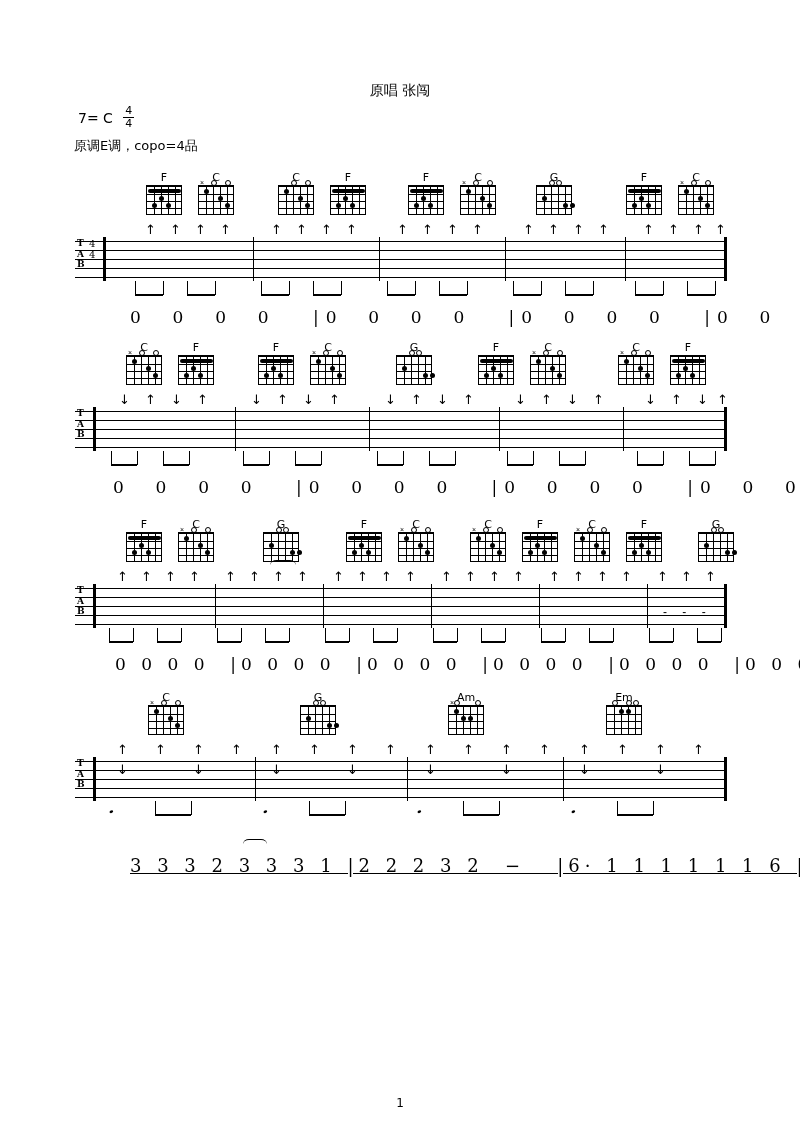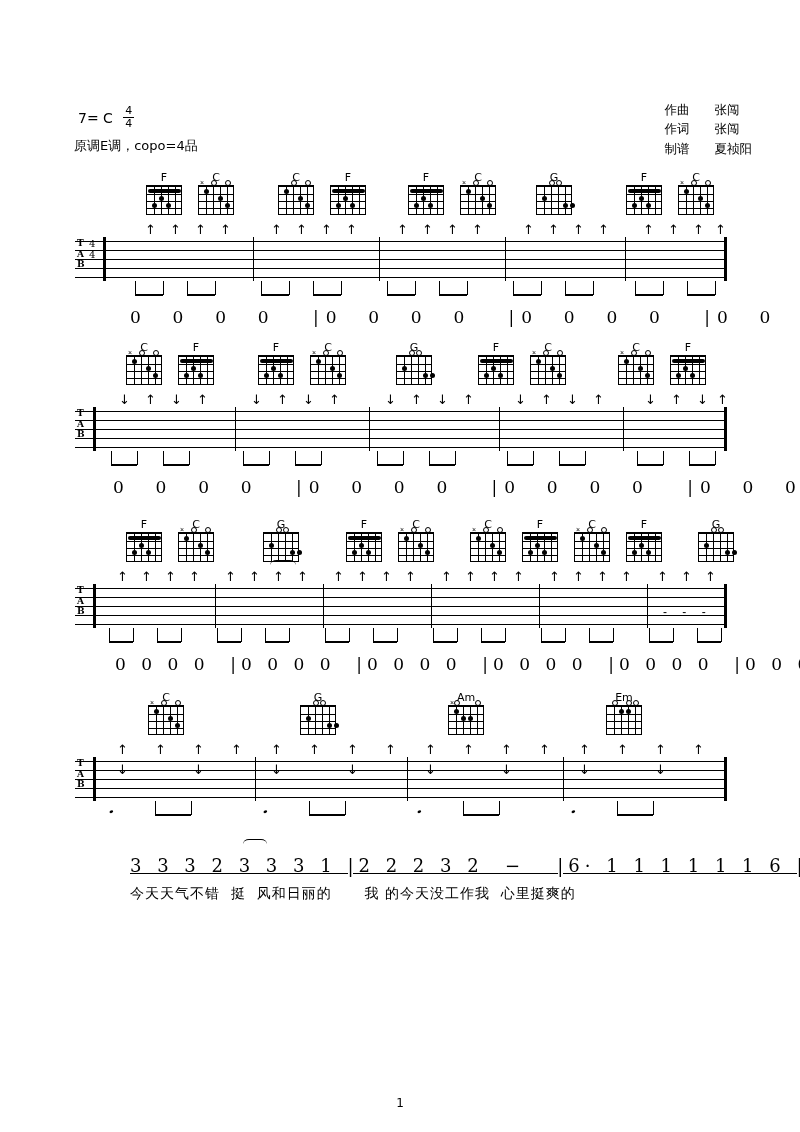--- a/index.html
+++ b/index.html
@@ -56,35 +56,31 @@
 
   .pagenum{position:absolute;left:0;bottom:22px;width:800px;text-align:center;font-size:12px;font-family:"DejaVu Sans",sans-serif;}
 
   .slur{position:absolute;border-top:1.3px solid #000;border-radius:50%/100%;height:9px;width:26px;}
 </style>
 </head>
 <body>
 
 <div class="sheet">
 
+  <div class="subtitle">原唱 张闯</div>
 
   <div class="key-line">
     <span>7= C</span>
     <span class="key-frac">
       <span class="num">4</span>
       <span>4</span>
     </span>
   </div>
   <div class="orig-key">原调E调，copo=4品</div>
 
-  <div class="credits">
-    <div><span class="lbl">作曲</span><span class="nm">张闯</span></div>
-    <div><span class="lbl">作词</span><span class="nm">张闯</span></div>
-    <div><span class="lbl">制谱</span><span class="nm">夏祯阳</span></div>
-  </div>
 
   <div class="system" style="top:185px;">
 
     <div class="chord" style="left:68px;top:0;">
       <div class="nm">F</div>
       <div class="grid">
           <div class="v" style="left:7px"></div>
           <div class="v" style="left:14px"></div>
           <div class="v" style="left:21px"></div>
           <div class="v" style="left:28px"></div>
@@ -995,17 +991,16 @@
         <div class="rh" style="left:424px"></div>
       <div class="rh-flag" style="left:496px">𝅘</div>
         <div class="rh" style="left:542px">
           <div class="beam" style="width:36px"></div>
         </div>
         <div class="rh" style="left:578px"></div>
     </div>
 
     <div class="slur" style="left:168px;top:134px;width:24px;"></div>
     <div class="jianpu" style="left:55px;top:150px;letter-spacing:5px;font-size:18px;text-decoration:underline;">3 3 3 2 3 3 3 1 |2 2 2 3 2  −   |6· 1 1 1 1 1 1 6 |7 7 7 3 5  −</div>
-    <div class="lyrics" style="left:55px;top:180px;letter-spacing:1px;">今天天气不错  挺  风和日丽的      我 的今天没工作我  心里挺爽的</div>
   </div>
 
   <div class="pagenum">1</div>
 </div>
 
 </body></html>

